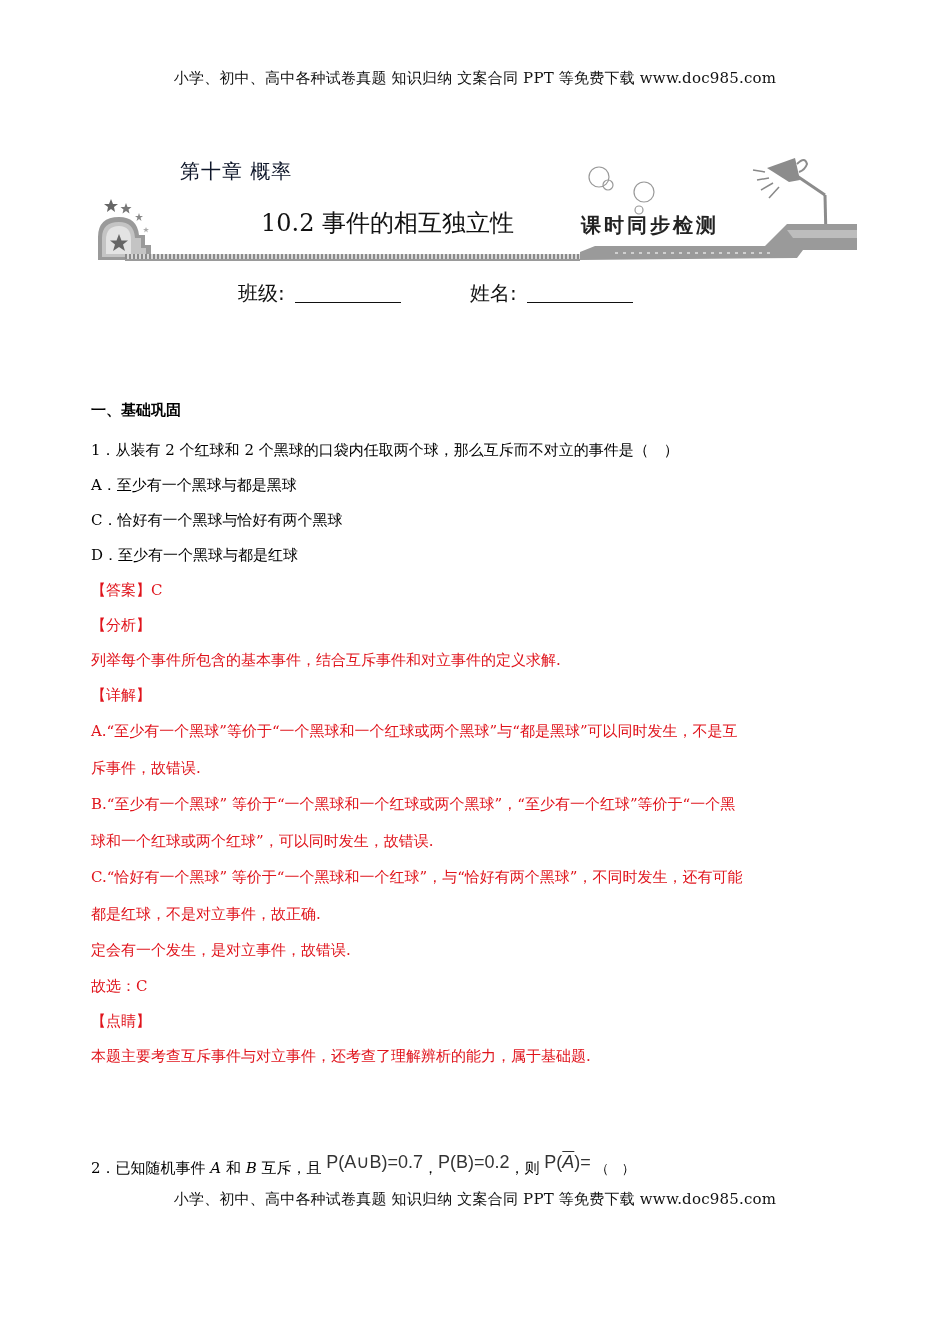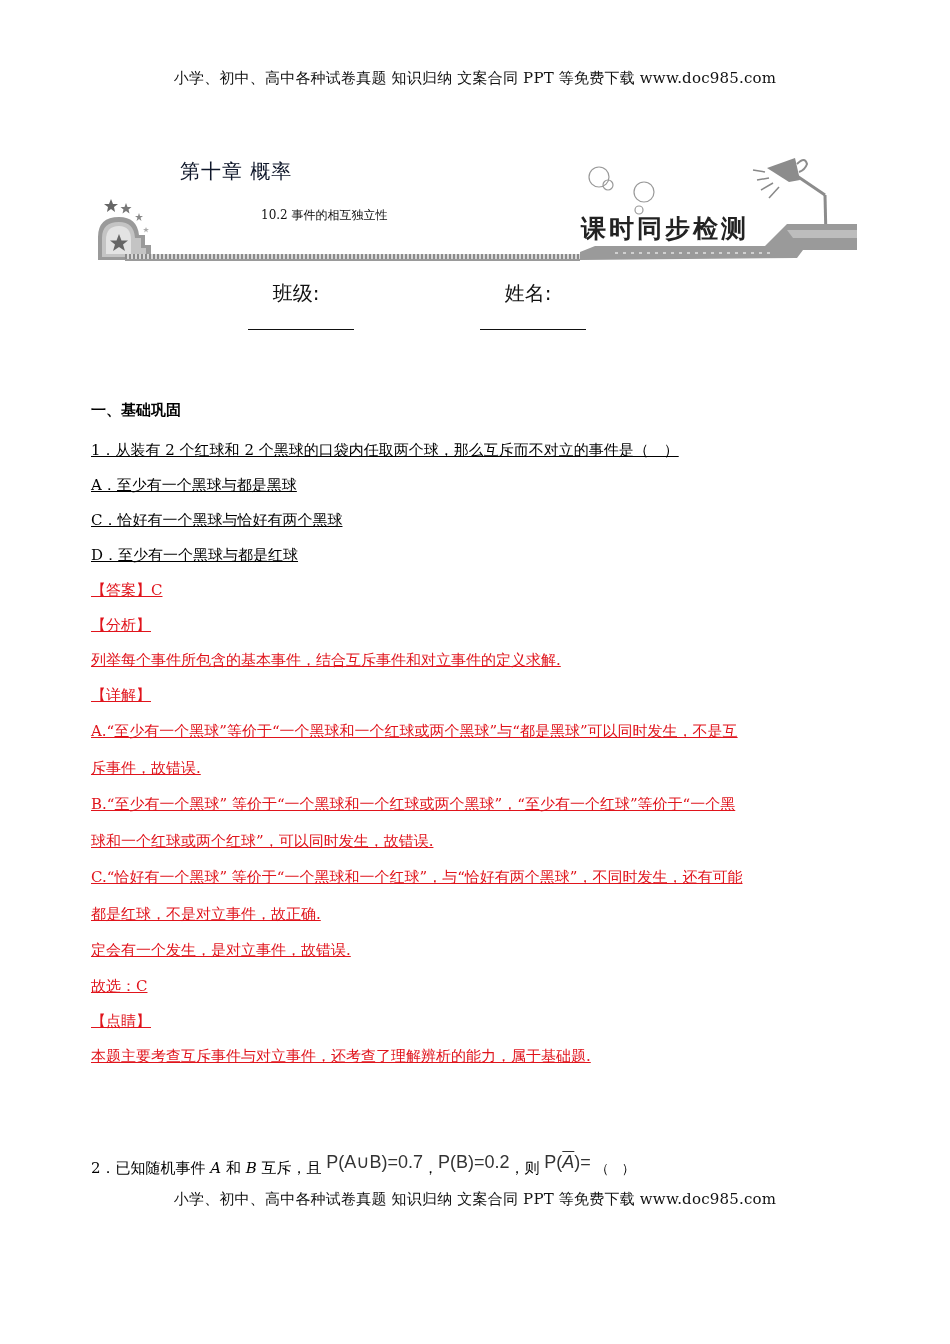--- a/index.html
+++ b/index.html
@@ -16,51 +16,51 @@
   .watermark.bottom { top: 1190px; }
 
   
   .banner { position: absolute; left: 95px; top: 140px; width: 770px; height: 125px; }
   .chapter {
     position: absolute; left: 85px; top: 18px;
     font-size: 20px; color: #0f172a; letter-spacing: 1px;
   }
   .lesson-title {
     position: absolute; left: 166px; top: 67px;
-    font-size: 12px; color: #111;
+    font-size: 24px; color: #111;
   }
   .badge-icon { position: absolute; left: 0; top: 55px; }
   .dotted-line {
     position: absolute; left: 30px; top: 114px; width: 455px; height: 5px;
     background: repeating-linear-gradient(90deg, #8a8a8a 0 2px, #d8d8d8 2px 4px);
     border-bottom: 2px solid #9a9a9a;
   }
   .deco-right { position: absolute; left: 440px; top: 0; }
   .ribbon-title {
     position: absolute; left: 486px; top: 72px;
-    font-size: 25px; color: #222; letter-spacing: 3px; font-weight: bold;
+    font-size: 20px; color: #222; letter-spacing: 3px; font-weight: bold;
     font-family: "DejaVu Sans", sans-serif;
   }
 
   .form-row {
     position: absolute; top: 280px; left: 238px; width: 420px; height: 30px;
     font-size: 20px; color: #111; font-family: "DejaVu Sans", sans-serif;
   }
-  .form-field { position: absolute; top: 0; display: flex; align-items: center; flex-direction: column; }
+  .form-field { position: absolute; top: 0; display: flex; align-items: flex-start; }
   .form-field .blank { display: inline-block; width: 106px; border-bottom: 1.5px solid #111; height: 22px; margin-left: 10px; }
   .field-class { left: 0; }
   .field-name { left: 232px; }
 
   
   .content { position: absolute; left: 91px; top: 398px; width: 775px; }
   .section-heading {
     font-size: 15px; font-weight: bold; font-family: "DejaVu Sans", sans-serif;
     height: 24px; line-height: 24px;
   }
-  .line { font-size: 15px; line-height: 35px; height: 35px; white-space: nowrap; text-decoration: underline; }
+  .line { font-size: 15px; line-height: 35px; height: 35px; white-space: nowrap; }
   .red { color: #e0141c; }
   .q1-line { margin-top: 11px; }
   .detail-line { line-height: 36.5px; height: 36.5px; }
   .q2 { position: absolute; left: 91px; top: 1142px; font-size: 15px; height: 40px; line-height: 40px; white-space: nowrap; }
   .math { font-family: Liberation Sans, sans-serif; font-size: 18px; color: #333; vertical-align: 5px; }
   .math i { font-style: italic; }
   .overline { text-decoration: overline; }
   .small-paren { font-size: 13px; }
 </style>
 </head>

